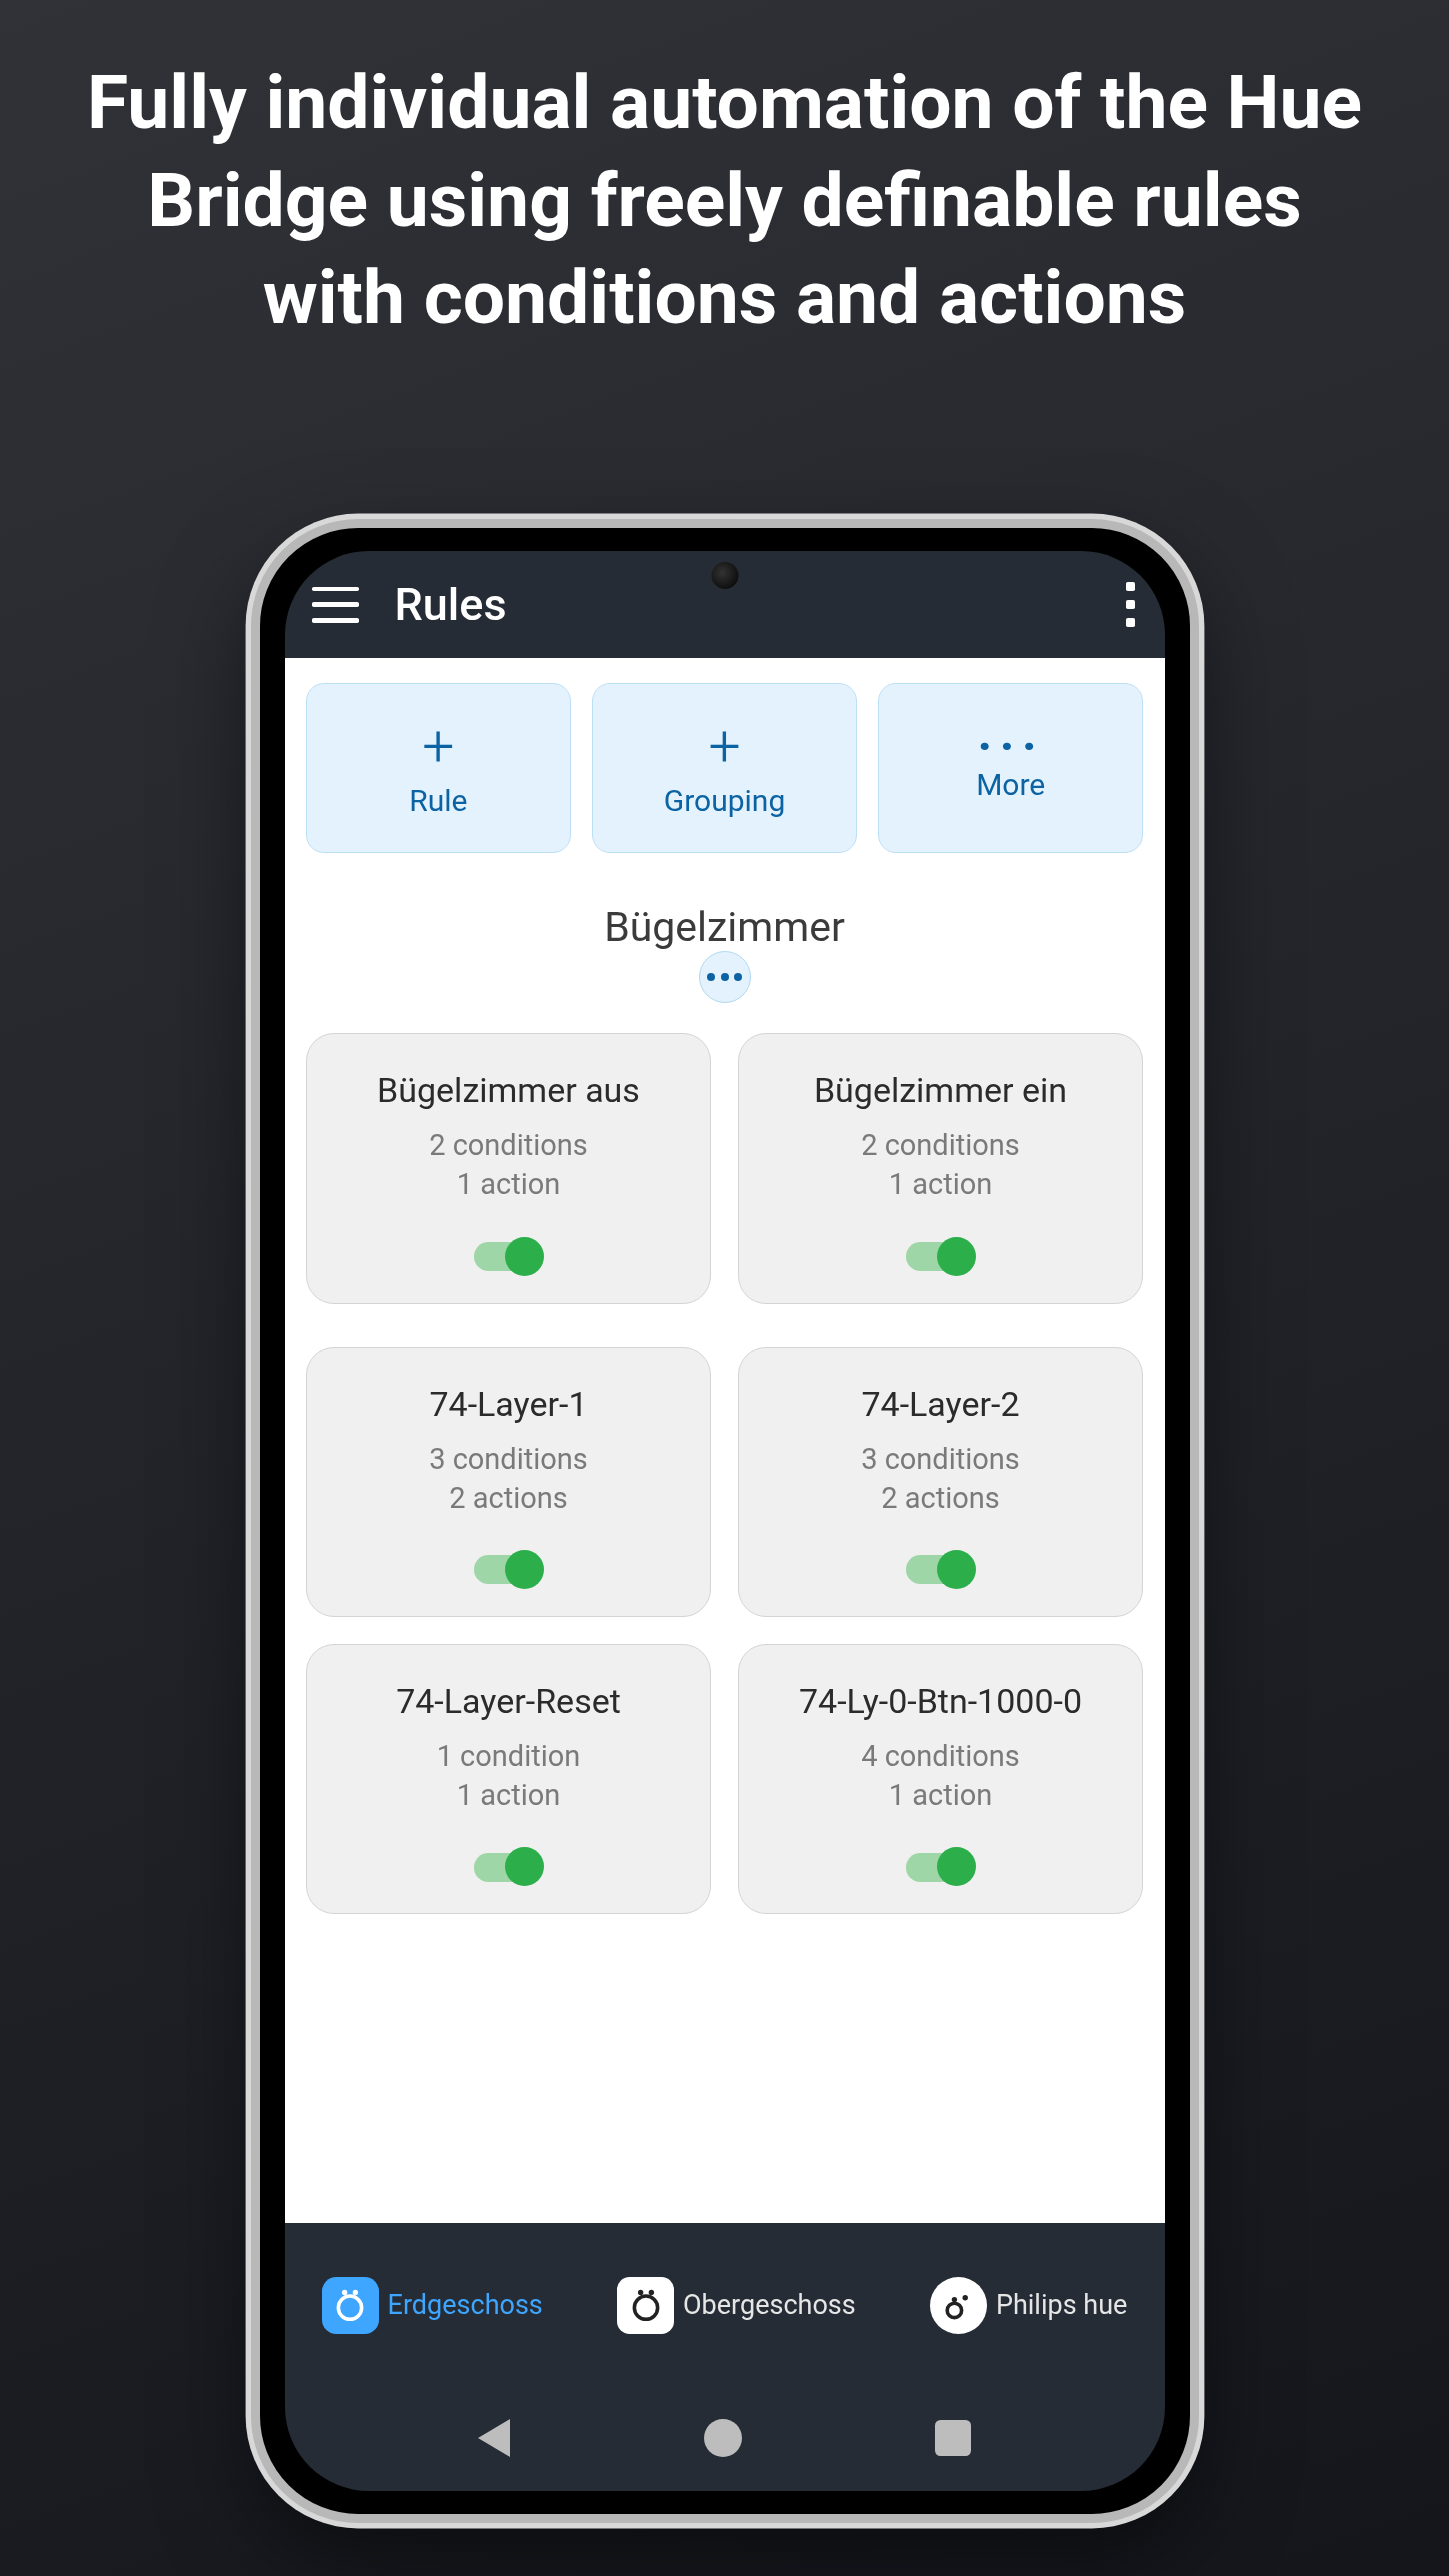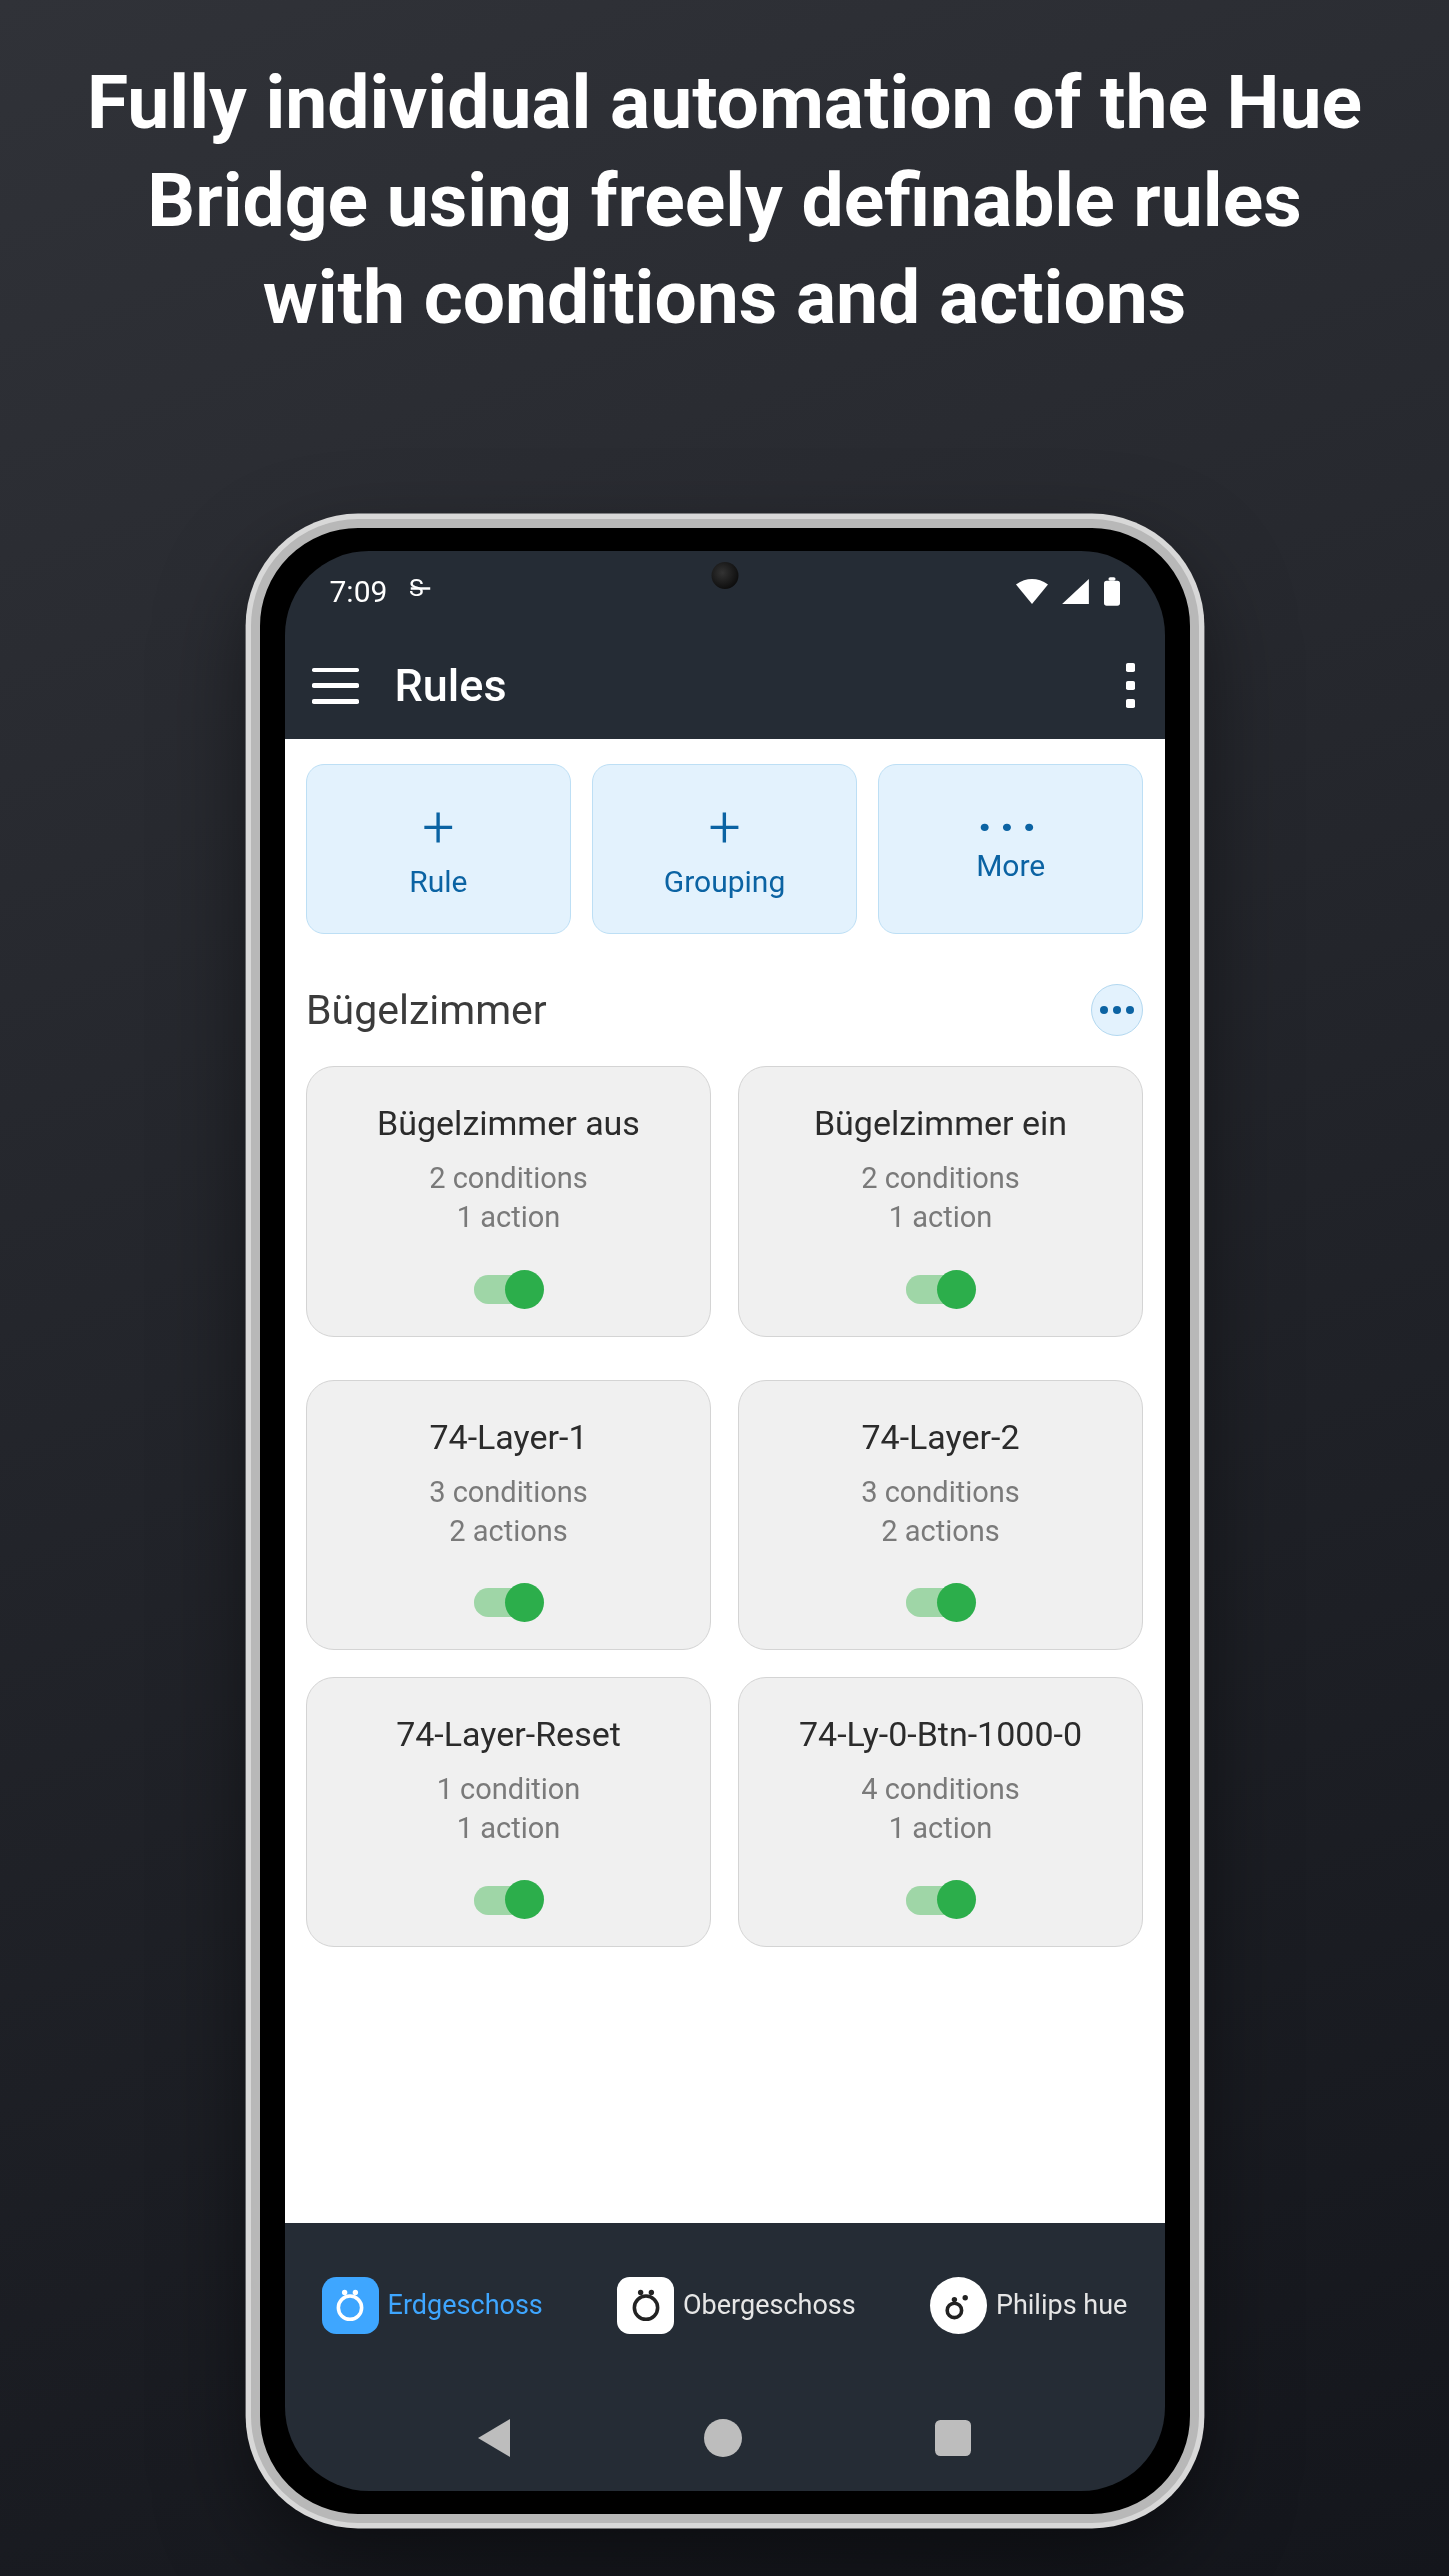--- a/index.html
+++ b/index.html
@@ -100,20 +100,21 @@
     color: #0b63a3;
   }
   .action-btn .plus { font-size: 57px; font-weight: 300; line-height: 1; }
   .action-btn .dots { font-size: 50px; font-weight: 700; letter-spacing: 7.2px; line-height: 0.5; }
   .action-btn .lbl { font-size: 30px; font-weight: 400; }
   .group-header {
     display: flex;
     align-items: center;
     justify-content: space-between;
     padding: 25px 21.5px 14.3px 21.5px;
+    flex-direction: column;
   }
   .group-title { font-size: 41px; color: #3b3b3b; font-weight: 400; }
   .group-more {
     width: 52px; height: 52px; border-radius: 50%;
     background: #e3f2fd;
     border: 0.9px solid #b3d8f0;
     display: flex; align-items: center; justify-content: center;
     gap: 5.4px;
   }
   .group-more span { width: 8px; height: 8px; background: #0b63a3; border-radius: 50%; }
@@ -182,49 +183,20 @@
 </head>
 <body>
 
 <div class="headline">Fully individual automation of the Hue Bridge using freely definable rules with conditions and actions</div>
 
 <div class="phone">
 
   <div class="camera"></div>
   <div class="screen">
 
-    <div class="status-bar">
-      <div class="status-left">
-        <span>7:09</span>
-        <span>
-          <svg width="23" height="27" viewBox="0 0 26 30" style="font-size:34px">
-              <text x="0" y="24" font-size="28" fill="#fff">S</text>
-              <line x1="2" y1="15" x2="24" y2="15" stroke="#fff" stroke-width="3"></line>
-            </svg>
-        </span>
-      </div>
-      <div class="status-right">
-        <span>
-          <svg width="32" height="25" viewBox="0 0 36 28">
-              <path d="M18 28 L0 6 Q18 -6 36 6 Z" fill="#fff"></path>
-            </svg>
-        </span>
-        <span>
-          <svg width="27" height="25" viewBox="0 0 30 28">
-              <path d="M0 28 L30 28 L30 0 Z" fill="#fff"></path>
-            </svg>
-        </span>
-        <span>
-          <svg width="16" height="29" viewBox="0 0 18 32">
-              <rect x="0" y="4" width="18" height="28" rx="3" fill="#fff"></rect>
-              <rect x="5" y="0" width="8" height="4" rx="2" fill="#fff"></rect>
-            </svg>
-        </span>
-      </div>
-    </div>
 
     <div class="app-bar">
       <div class="hamburger">
         <span></span>
           <span></span>
           <span></span>
       </div>
       <div class="app-title">Rules</div>
       <div class="kebab">
         <span></span>

